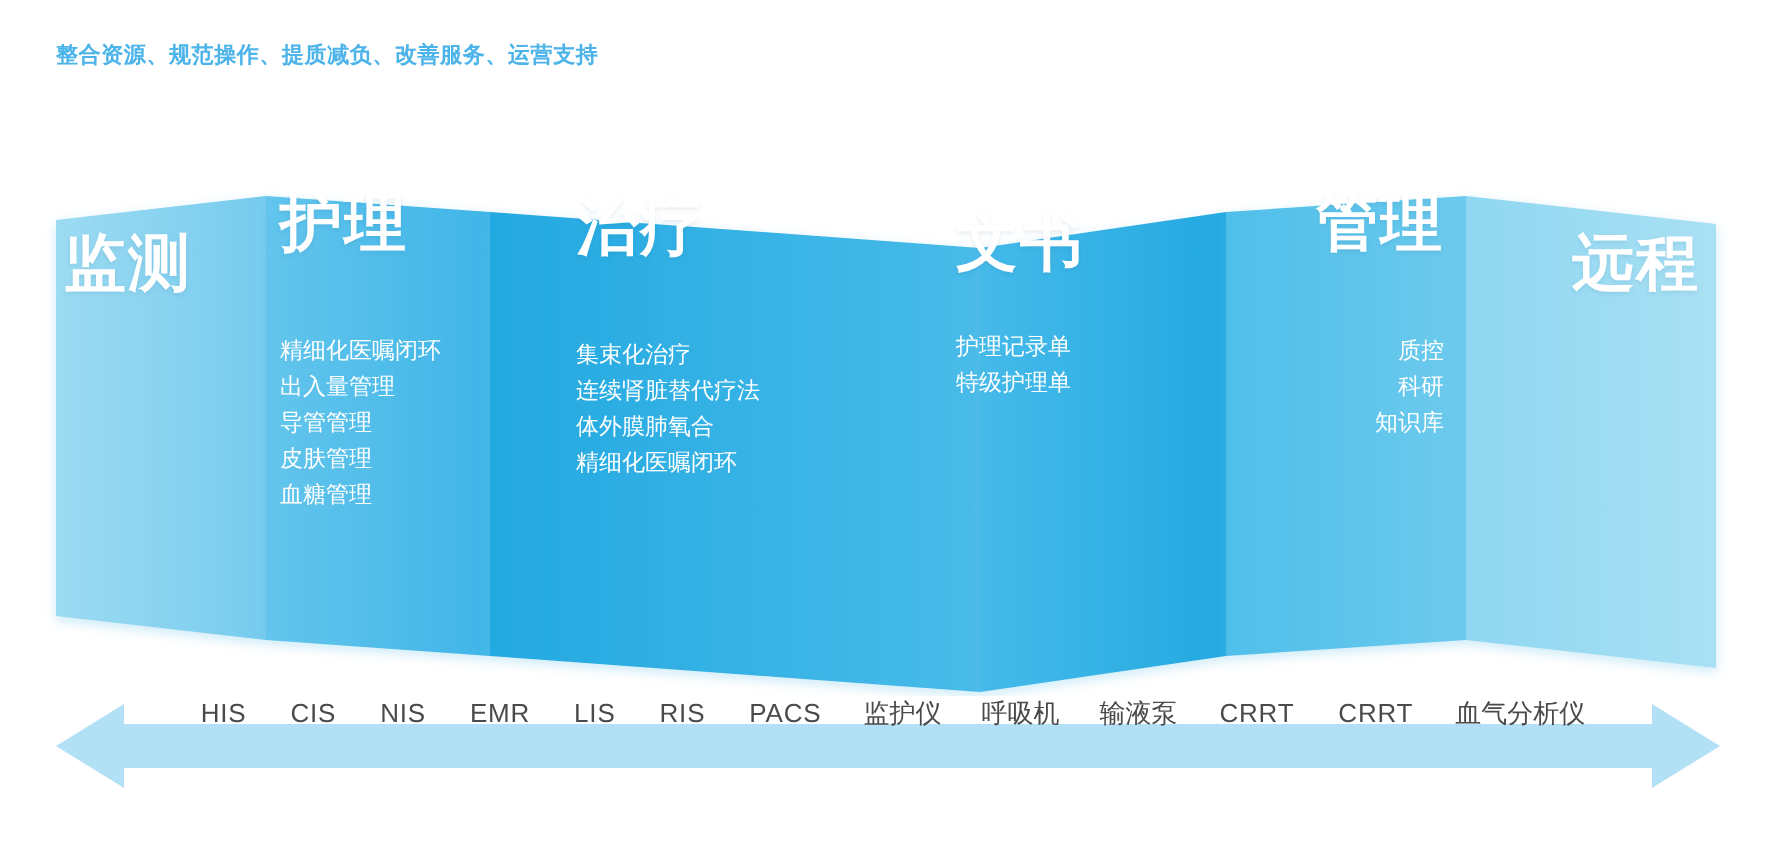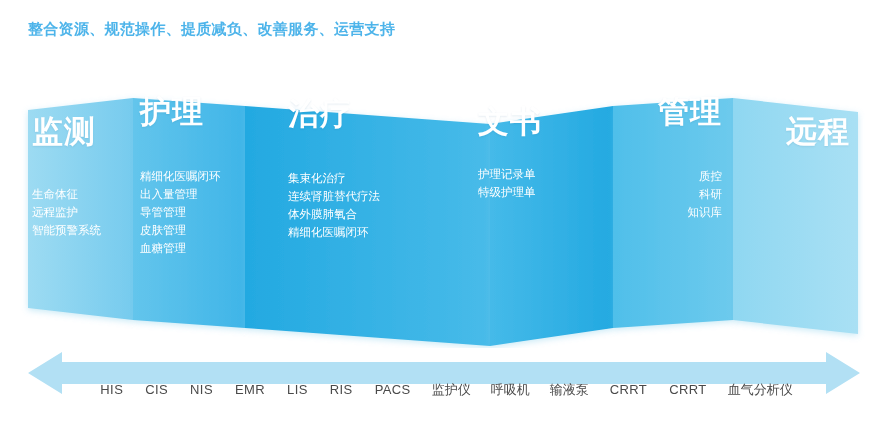--- a/index.html
+++ b/index.html
@@ -8,21 +8,21 @@
     background: #ffffff;
     font-family: "Liberation Sans", "DejaVu Sans", sans-serif;
     overflow: hidden;
   }
   #root { position: relative; width: 888px; height: 429px; }
 
   
   .headline {
     position: absolute;
     left: 28px; top: 20px;
-    font-size: 15px;
+    font-size: 11px;
     font-weight: bold;
     letter-spacing: .3px;
     color: #4db4ea;
     white-space: nowrap;
   }
 
   
   .stage { position: absolute; left: 0; top: 48px; width: 888px; height: 300px; }
   .stage svg.panels { position: absolute; left: 0; top: 0; width: 888px; height: 300px; }
 
@@ -51,21 +51,21 @@
   .align-right { text-align: right; }
 
   
   .arrowbar { position: absolute; left: 0; top: 350px; width: 888px; height: 46px; }
   .arrowbar svg { position: absolute; left: 0; top: 0; }
   .arrow-labels {
     position: absolute;
     left: 60px; top: 0;
     width: 772px; height: 46px;
     display: flex;
-    align-items: flex-end;
+    align-items: flex-start;
     justify-content: center;
     gap: 0;
   }
   .arrow-label {
     font-size: 13px;
     color: #4a4a4a;
     letter-spacing: .4px;
     white-space: nowrap;
     padding: 0 11px;
     line-height: 1;
@@ -120,25 +120,20 @@
 
       <polygon points="490,76 613,58 613,280 490,298" fill="url(#g4)" filter="url(#softdrop)"></polygon>
 
       <polygon points="613,58 733,50 733,272 613,280" fill="url(#g5)" filter="url(#softdrop)"></polygon>
 
       <polygon points="733,50 858,64 858,286 733,272" fill="url(#g6)" filter="url(#softdrop)"></polygon>
     </svg>
 
     <div class="panel-text align-left" style="left:32px; top:68px; width:98px;">
       <div class="panel-title">监测</div>
-      <div class="panel-items" style="margin-top:38px;">
-        <div class="panel-item">生命体征</div>
-        <div class="panel-item">远程监护</div>
-        <div class="panel-item">智能预警系统</div>
-      </div>
     </div>
 
     <div class="panel-text align-left" style="left:140px; top:48px; width:104px;">
       <div class="panel-title">护理</div>
       <div class="panel-items" style="margin-top:40px;">
         <div class="panel-item">精细化医嘱闭环</div>
         <div class="panel-item">出入量管理</div>
         <div class="panel-item">导管管理</div>
         <div class="panel-item">皮肤管理</div>
         <div class="panel-item">血糖管理</div>

